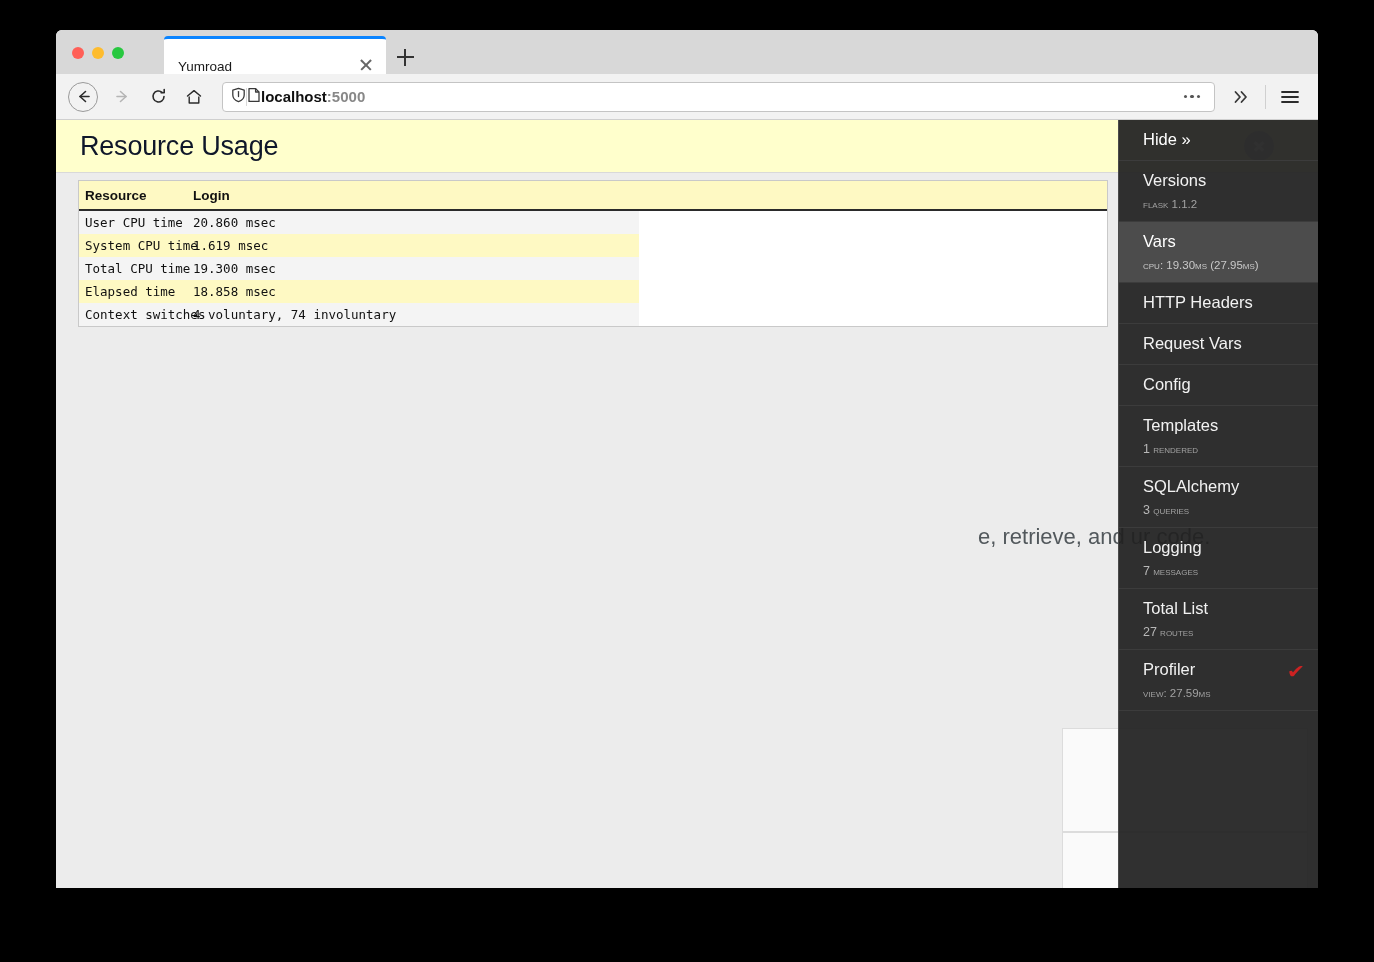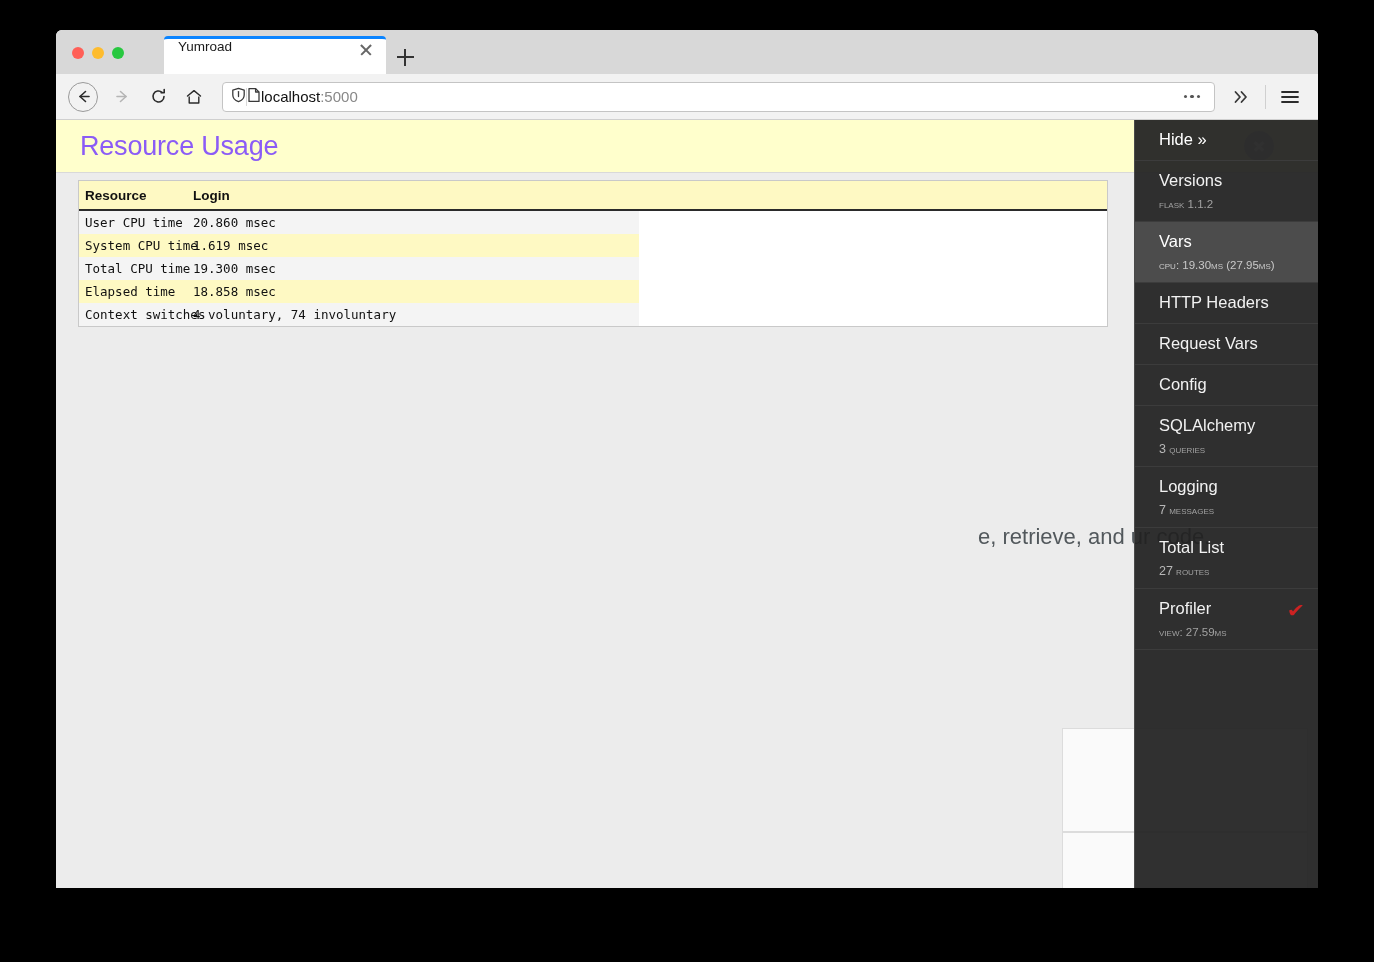--- a/index.html
+++ b/index.html
@@ -37,21 +37,21 @@
   .light.red    { background: #ff5f57; }
   .light.yellow { background: #febc2e; }
   .light.green  { background: #28c840; }
 
   #tab-active {
     margin-left: 108px;
     width: 222px; height: 38px;
     background: #fff;
     border-top: 3px solid #0a84ff;
     border-radius: 4px 4px 0 0;
-    display: flex; align-items: flex-start;
+    display: flex; align-items: flex-end;
     padding: 0 10px 0 14px;
     position: relative;
   }
   #tab-active .tab-title {
     font-size: 13.5px; color: #1a1a1a;
     flex: 1; white-space: nowrap; overflow: hidden;
   }
   .tab-close {
     width: 20px; height: 20px; position: relative; cursor: pointer;
     opacity: .75;
@@ -88,21 +88,21 @@
   }
   #back-btn {
     border: 1.4px solid #9a9a9a; border-radius: 50%;
     width: 30px; height: 30px; margin-right: 4px;
   }
   .nav-btn.disabled { color: #b5b5b5; cursor: default; }
 
   #url-bar {
     flex: 1; height: 30px; margin-left: 8px; margin-right: 6px;
     background: #fff; border: 1px solid #c4c4c4; border-radius: 4px;
-    display: flex; align-items: center; padding: 0 8px; gap: 0;
+    display: flex; align-items: center; padding: 0 8px; gap: 0; font-weight: bold;
   }
   #url-sep { width: 1px; height: 18px; background: #d8d8d8; }
   #url-text {
     flex: 1; font-size: 15px; color: #111;
     white-space: nowrap; overflow: hidden;
   }
   #url-text .dim { color: #888; }
   #url-dots {
     display: flex; gap: 3px; align-items: center; padding: 0 6px; cursor: pointer;
   }
@@ -145,21 +145,21 @@
   #resource-banner {
     position: absolute; left: 0; top: 0; right: 0;
     height: 53px;
     background: #ffffcc;
     border-bottom: 1px solid #d9d9d9;
     display: flex; align-items: center;
     padding: 0 24px;
     z-index: 2;
   }
   #resource-title {
-    font-size: 27px; font-weight: 400; color: #8b5cf6;
+    font-size: 27px; font-weight: 400; color: #0f172a;
     letter-spacing: -.2px;
   }
   #banner-close {
     position: absolute; right: 44px; top: 50%;
     transform: translateY(-50%);
     width: 30px; height: 30px; border-radius: 50%;
     background: #d3d3d3; cursor: pointer;
   }
   #banner-close::before, #banner-close::after {
     content: ""; position: absolute; left: 50%; top: 50%;
@@ -201,21 +201,21 @@
   #resource-table col.c-res { width: 108px; }
   #resource-table col.c-val { width: 452px; }
   #resource-table col.c-pad { width: auto; }
   #resource-table tbody tr:nth-child(odd) td.striped { background: #f4f4f4; }
   #resource-table tbody tr td.pad { background: #fff; }
 
   
   #debug-toolbar {
     position: absolute;
     right: 0; top: 0;
-    width: 184px;
+    width: 200px;
     height: 768px;
     background: rgba(32,32,32,.93);
     border-left: 1px solid #4a4a4a;
     z-index: 5;
     font-family: "Liberation Sans", sans-serif;
     overflow: hidden;
   }
   .dbt-row {
     position: relative;
     padding: 9px 16px 10px 24px;
@@ -423,20 +423,24 @@
           <div class="dbt-row">
             <div class="dbt-title">HTTP Headers</div>
           </div>
           <div class="dbt-row">
             <div class="dbt-title">Request Vars</div>
           </div>
           <div class="dbt-row">
             <div class="dbt-title">Config</div>
           </div>
           <div class="dbt-row">
+            <div class="dbt-title">Templates</div>
+            <div class="dbt-sub"><span class="num">1</span> <span>rendered</span></div>
+          </div>
+          <div class="dbt-row">
             <div class="dbt-title">SQLAlchemy</div>
             <div class="dbt-sub"><span class="num">3</span> <span>queries</span></div>
           </div>
           <div class="dbt-row">
             <div class="dbt-title">Logging</div>
             <div class="dbt-sub"><span class="num">7</span> <span>messages</span></div>
           </div>
           <div class="dbt-row">
             <div class="dbt-title">Total List</div>
             <div class="dbt-sub"><span class="num">27</span> <span>routes</span></div>

